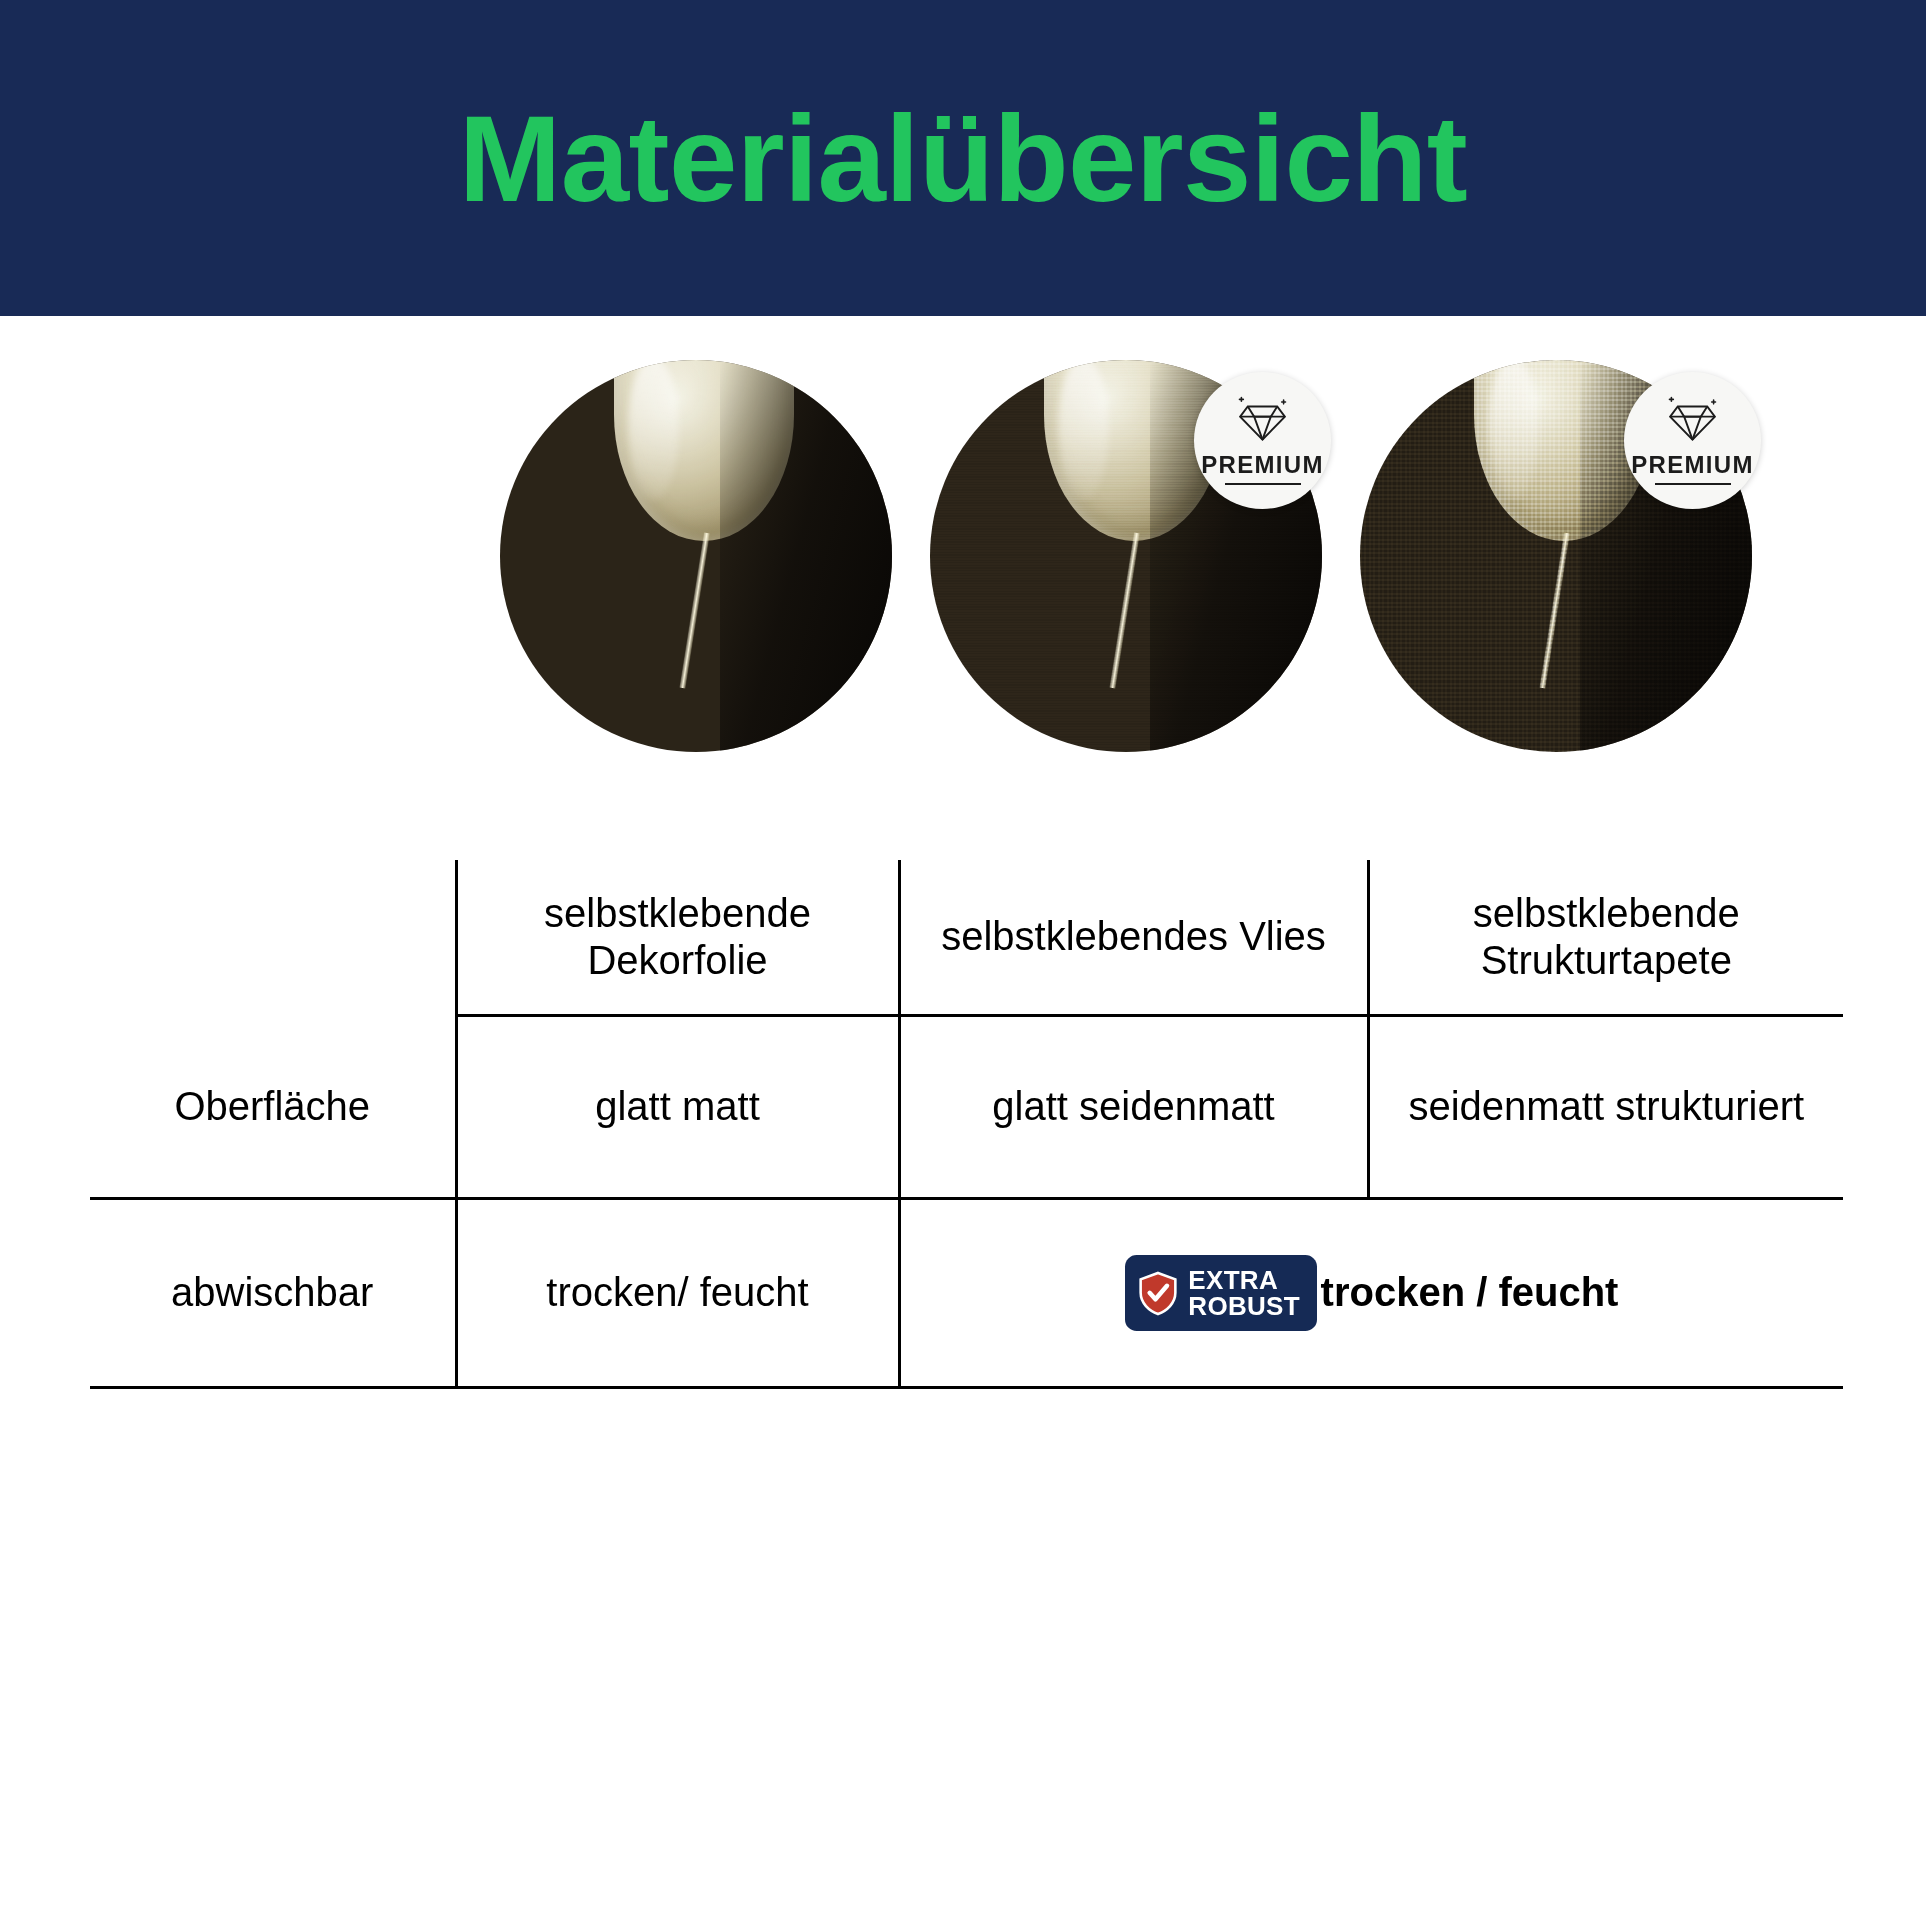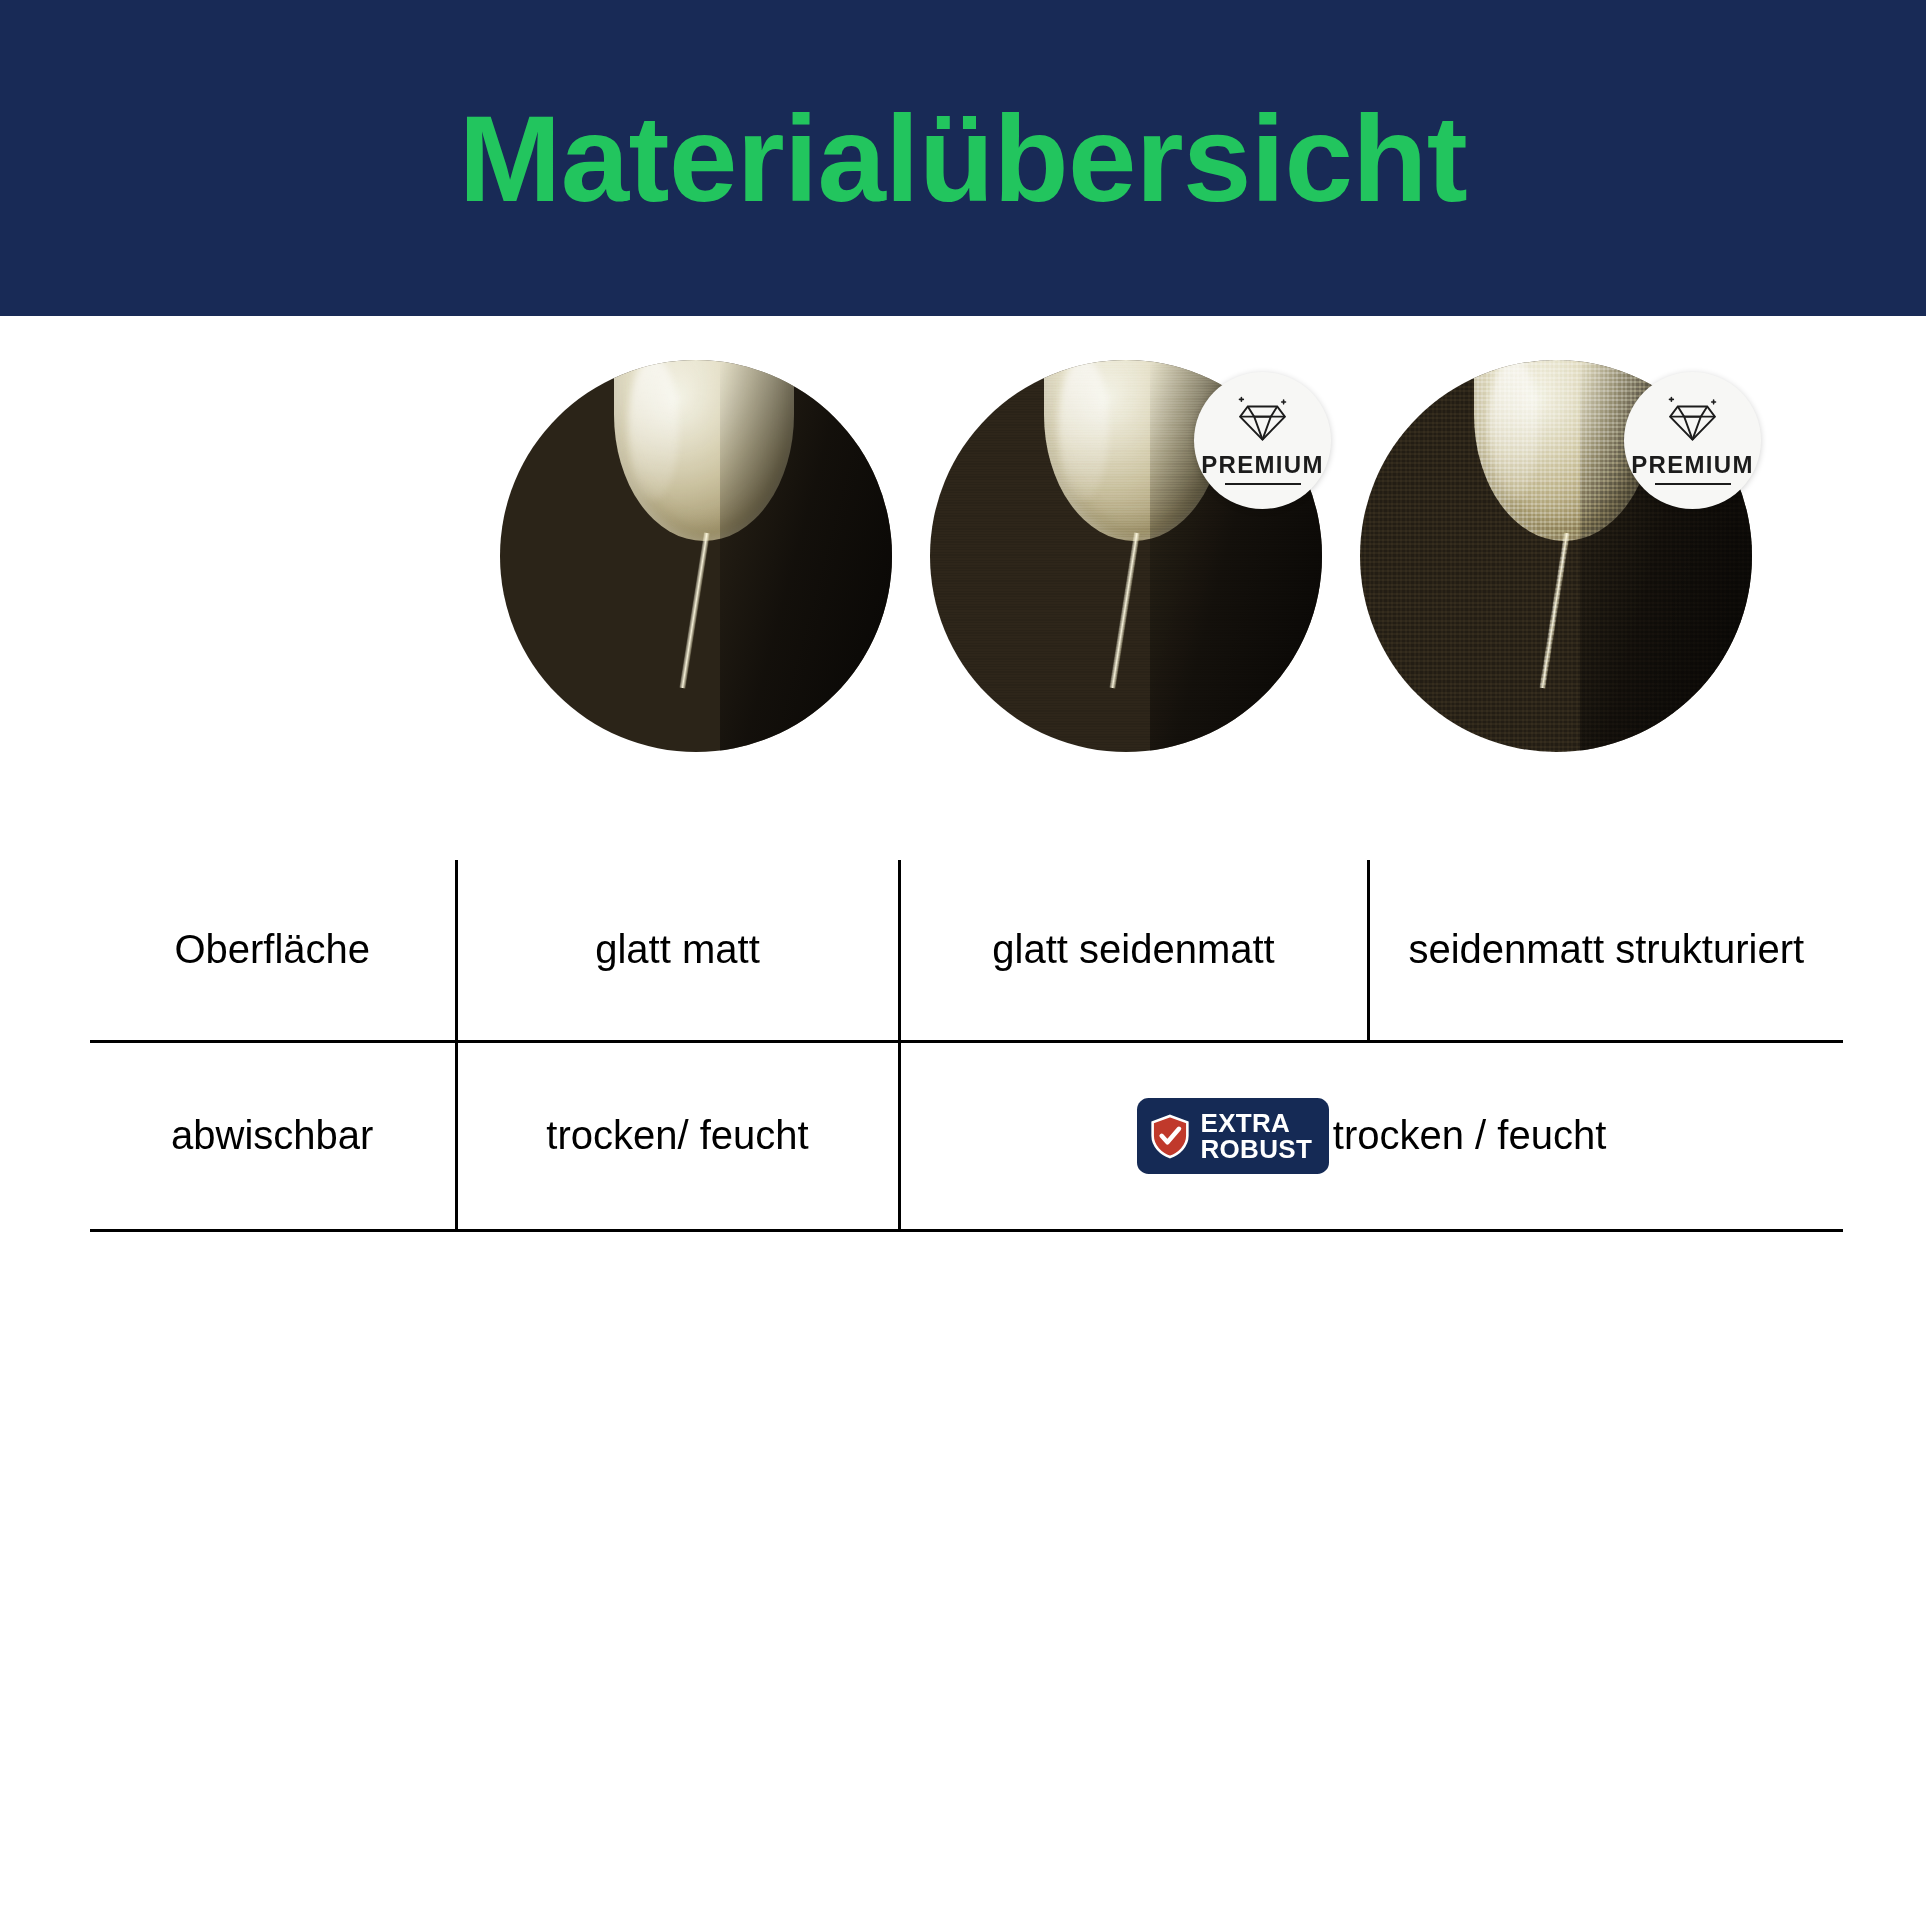--- a/index.html
+++ b/index.html
@@ -247,20 +247,21 @@
   .badge-robust .robust-lines span {
     color: #ffffff;
     font-family: "Liberation Sans", sans-serif;
     font-weight: bold;
     font-size: 26px;
     letter-spacing: 0.3px;
   }
   .spanned-text {
     font-size: 40px;
     white-space: nowrap;
+    font-weight: bold;
   }
 </style>
 </head>
 <body>
 
 <div class="page">
 
   <div class="header">
     <div class="header-title">Materialübersicht</div>
   </div>
@@ -337,20 +338,26 @@
 
   <div class="table-wrap">
     <table class="mat">
       <colgroup>
         <col class="c0">
           <col class="c1">
           <col class="c2">
           <col class="c3">
       </colgroup>
       <tbody>
+        <tr class="row-head">
+          <td class="blank"></td>
+          <td class="vline-l hline-b">selbstklebende Dekorfolie</td>
+          <td class="vline-l hline-b">selbstklebendes Vlies</td>
+          <td class="vline-l hline-b">selbstklebende Strukturtapete</td>
+        </tr>
 
 
 
         <tr class="row-body">
           <td class="cell-label hline-b">Oberfläche</td>
           <td class="vline-l hline-b">glatt matt</td>
           <td class="vline-l hline-b">glatt seidenmatt</td>
           <td class="vline-l hline-b">seidenmatt strukturiert</td>
         </tr>
 

